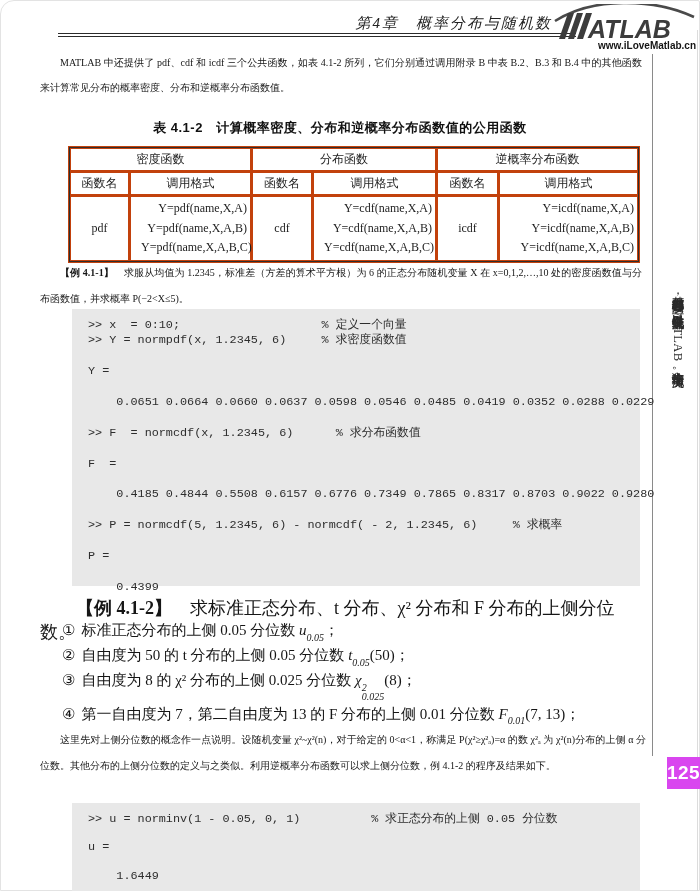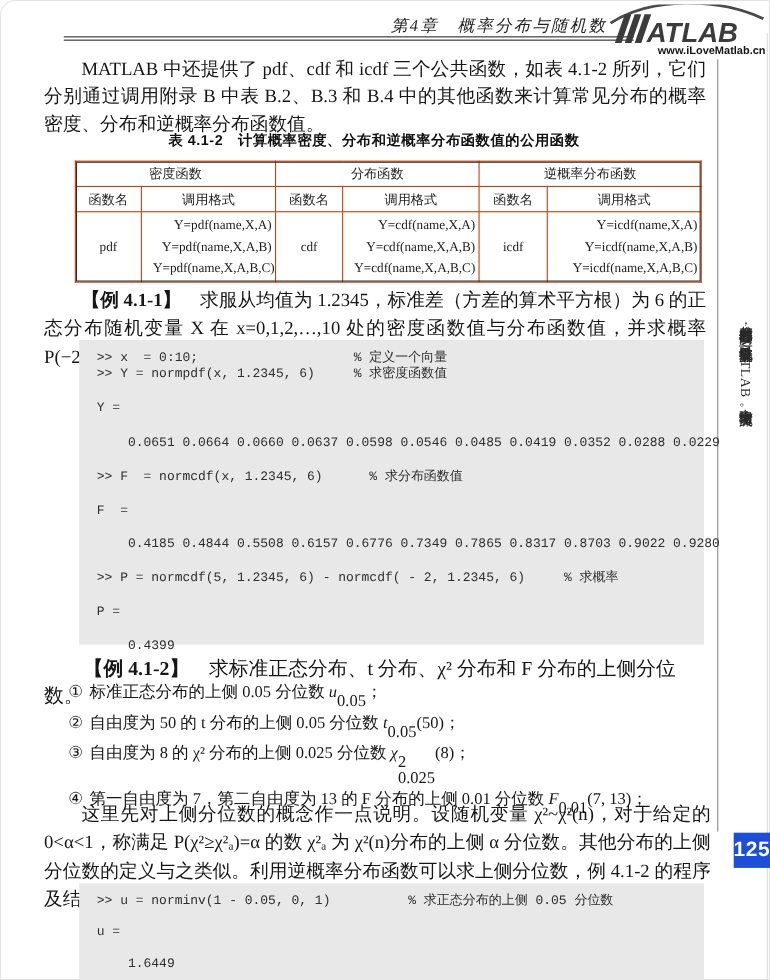--- a/index.html
+++ b/index.html
@@ -41,50 +41,50 @@
     background:#8a8a8a;
   }
   .sidebar-note {
     position:absolute; left:663px; top:286px; height:472px;
     writing-mode:vertical-rl; text-orientation:mixed;
     font-size:12.5px; letter-spacing:0.4px; color:#2a2a2a;
     line-height:30px;
   }
   .page-badge {
     position:absolute; right:0; top:757px; width:33px; height:32px;
-    background:#1d4ed8; color:#ffffff;
+    background:#d946ef; color:#ffffff;
     font-family:"Liberation Sans", sans-serif; font-weight:bold;
     font-size:19px; display:flex; align-items:center; justify-content:center;
     letter-spacing:0.5px;
   }
 
   
   .para {
     position:absolute; left:40px; width:602px;
-    font-size:17px; line-height:25px; text-align:justify;
+    font-size:10px; line-height:25px; text-align:justify;
     text-indent:2em; color:#161616;
   }
   .intro-para  { top:50px; }
   .ex1-para    { top:260px; line-height:26px; }
   .concept-para{ top:727px; line-height:26px; width:606px; }
   .ex-label { font-weight:bold; }
 
   
   .tbl-caption {
     position:absolute; left:40px; top:119px; width:600px;
     text-align:center; font-family:"Liberation Sans", sans-serif;
     font-weight:bold; font-size:13px; color:#111; letter-spacing:0.5px;
   }
   table.pubfun {
     position:absolute; left:68px; top:146px; width:569px;
     border-collapse:collapse; table-layout:fixed;
     font-size:12px; color:#1d1d1d;
   }
   table.pubfun th, table.pubfun td {
-    border:1px solid #c2410c; font-weight:normal;
+    border:3px solid #c2410c; font-weight:normal;
     text-align:center; vertical-align:middle; padding:2px 3px;
   }
   table.pubfun { border:1.6px solid #2e2e2e; outline:0.5px solid #2e2e2e; outline-offset:-2.5px; }
   table.pubfun tr.grp th { height:23px; }
   table.pubfun tr.sub th { height:23px; }
   table.pubfun td.fmt { text-align:right; padding-left:10px; }
   table.pubfun td.fmt div { line-height:19.5px; white-space:nowrap; }
   table.pubfun td { height:62px; }
 
   
@@ -104,21 +104,22 @@
   .ex2-head {
     position:absolute; left:40px; top:596px; width:602px;
     font-size:18px; text-indent:2em; color:#161616;
   }
   .qlist { position:absolute; left:62px; top:618px; width:580px; }
   .qitem { font-size:15px; line-height:25px; color:#161616; white-space:nowrap; }
   .qitem .marker { margin-right:6px; }
   .msym { font-style:italic; font-family:"Liberation Serif", serif; }
   .supsub {
     display:inline-flex; flex-direction:column; align-items:flex-start;
-    vertical-align:-0.55em; line-height:0.95; font-size:15px;
+    vertical-align:-0.55em; line-height:0.95; font-size:10px;
+    font-style:italic;
   }
   .supsub .s-sup:empty { display:none; }
 </style>
 </head>
 <body>
 
 <div class="page-frame"></div>
 <div class="edge-right"></div>
 
 <div class="chapter-head">第4章　概率分布与随机数</div>

